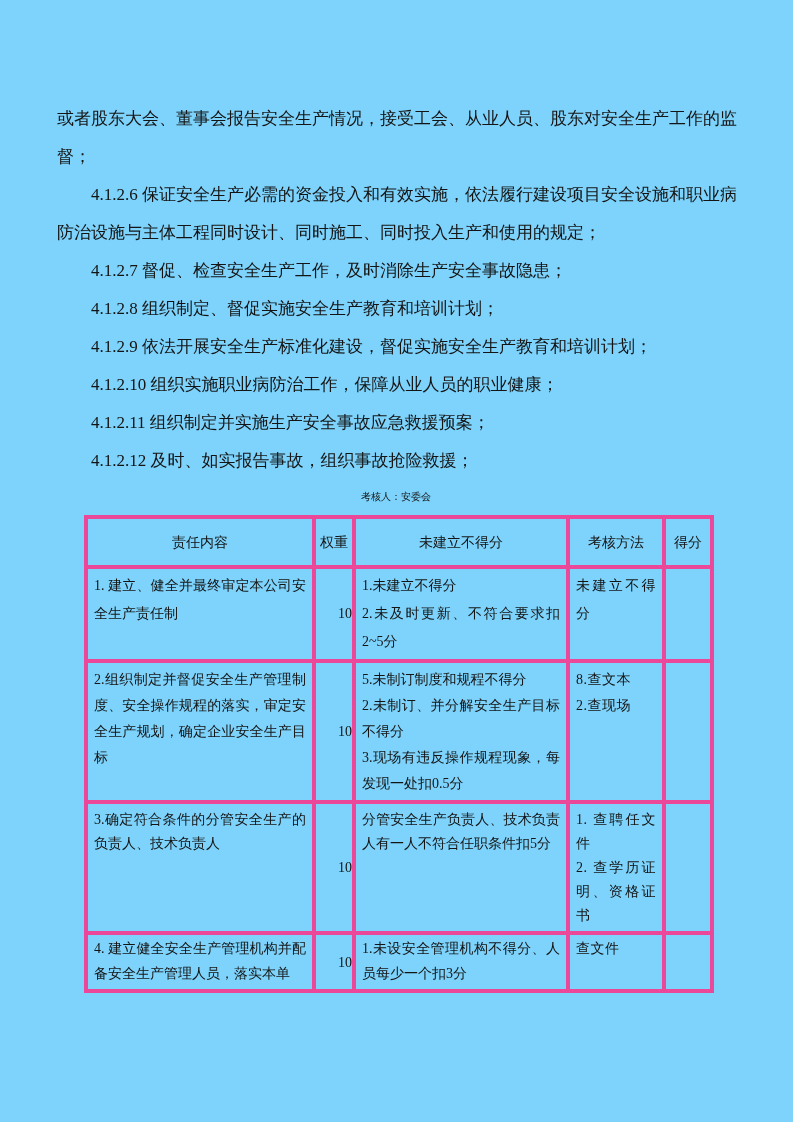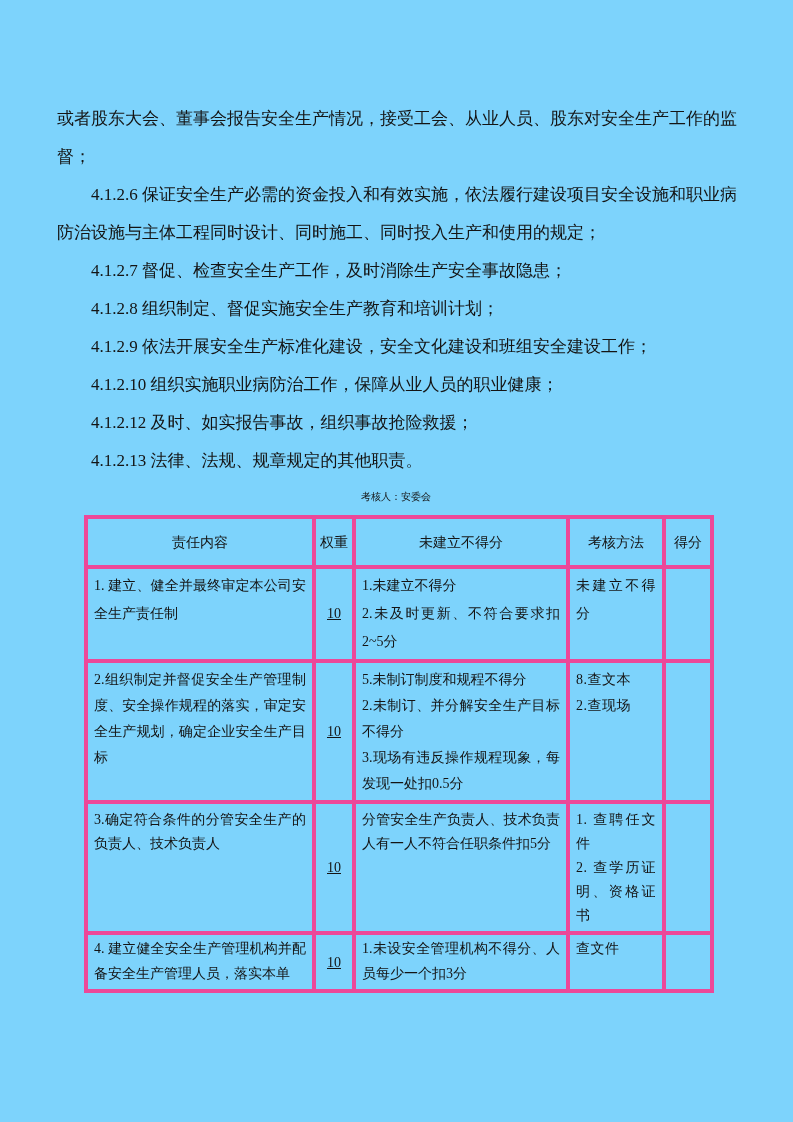--- a/index.html
+++ b/index.html
@@ -51,46 +51,45 @@
   }
   .assessment thead tr { height: 50px; }
   .assessment th {
     text-align: center;
     vertical-align: middle;
     line-height: 21px;
     padding: 2px 4px;
   }
   .assessment td { vertical-align: top; padding: 3px 6px; }
   .assessment td.weight {
-    text-align: center;
+    text-align: right;
     vertical-align: middle;
     padding: 0;
-    text-decoration: underline;
   }
   .assessment td.content, .assessment td.req { text-align: justify; }
   .assessment td.method { letter-spacing: 0.5px; text-align: justify; }
   .assessment td.score { padding: 0; }
   tr.r1 { height: 87px; }  tr.r1 td { line-height: 28px; }
   tr.r2 { height: 136px; } tr.r2 td { line-height: 26px; padding-top: 4px; }
   tr.r3 { height: 100px; } tr.r3 td { line-height: 24px; padding-top: 4px; }
   tr.r4 { height: 52px; }  tr.r4 td { line-height: 25px; padding-top: 1px; }
 </style>
 </head>
 <body>
 
 <div class="page">
   <div class="body-text" id="paragraphs">
       <p>或者股东大会、董事会报告安全生产情况，接受工会、从业人员、股东对安全生产工作的监督；</p>
       <p class="indent">4.1.2.6 保证安全生产必需的资金投入和有效实施，依法履行建设项目安全设施和职业病防治设施与主体工程同时设计、同时施工、同时投入生产和使用的规定；</p>
       <p class="indent">4.1.2.7 督促、检查安全生产工作，及时消除生产安全事故隐患；</p>
       <p class="indent">4.1.2.8 组织制定、督促实施安全生产教育和培训计划；</p>
-      <p class="indent">4.1.2.9 依法开展安全生产标准化建设，安全文化建设和班组安全建设工作；</p>
+      <p class="indent">4.1.2.9 依法开展安全生产标准化建设，督促实施安全生产教育和培训计划；</p>
       <p class="indent">4.1.2.10 组织实施职业病防治工作，保障从业人员的职业健康；</p>
+      <p class="indent">4.1.2.11 组织制定并实施生产安全事故应急救援预案；</p>
       <p class="indent">4.1.2.12 及时、如实报告事故，组织事故抢险救援；</p>
-      <p class="indent">4.1.2.13 法律、法规、规章规定的其他职责。</p>
     </div>
   <div class="table-area">
     <div class="caption">考核人：安委会</div>
     <table class="assessment">
       <colgroup>
         <col style="width:228px">
         <col style="width:40px">
         <col style="width:214px">
         <col style="width:96px">
         <col style="width:48px">

